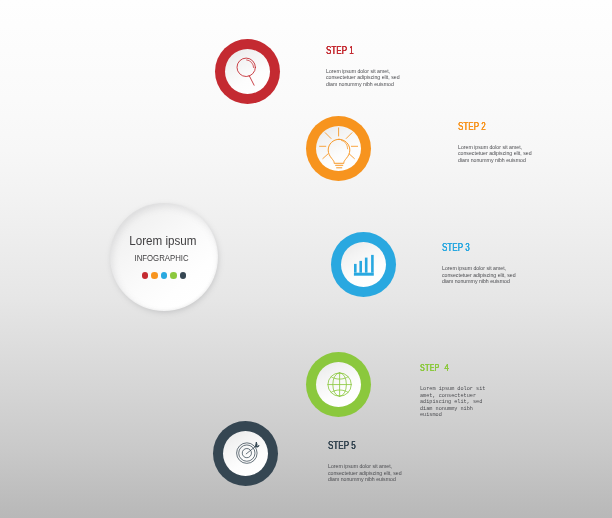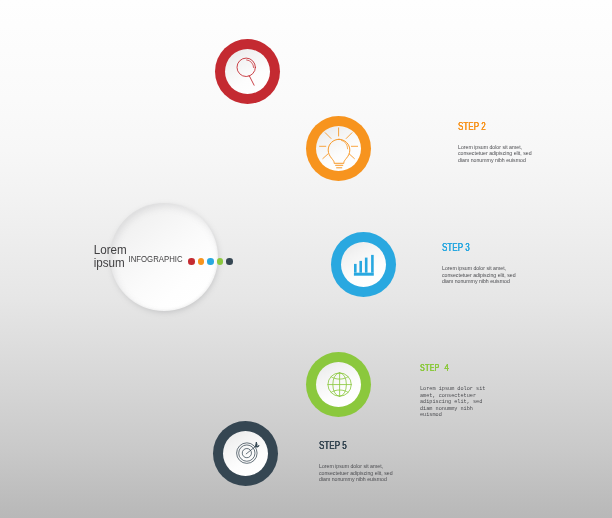--- a/index.html
+++ b/index.html
@@ -34,21 +34,21 @@
 
   
   #centerwrap{position:absolute;left:110px;top:203px;width:108px;height:108px;}
   #centershadow{position:absolute;left:1.5px;top:2.5px;width:106px;height:106px;border-radius:50%;
     background:#8f9093;filter:blur(3.2px);opacity:.42;}
   #center{position:absolute;left:0;top:0;width:108px;height:108px;border-radius:50%;
     background:
       linear-gradient(138deg,#ededed 0%,#f1f1f1 18%,#f6f6f6 36%,#fbfbfb 55%,#fefefe 72%,#ffffff 88%,#ffffff 100%);
     box-shadow: inset 2px 3.5px 7px 0px rgba(120,120,122,.17),
                 inset -1px -1.5px 2px rgba(0,0,0,.03);
-    display:flex;flex-direction:row;align-items:center;justify-content:center;
+    display:flex;flex-direction:column;align-items:center;justify-content:center;
     padding-bottom:0px;box-sizing:border-box;}
   #center .c-title{font-size:12px;color:#414042;line-height:13px;
       display:inline-block;transform:translateX(-0.8px) scaleX(.97);}
   #center .c-sub{font-size:8.5px;color:#414042;line-height:10px;margin-top:4.5px;
       display:inline-block;transform:translateX(-2.0px) scaleX(.915);}
   .dots{display:flex;margin-top:9.5px;}
   .dot{width:6.6px;height:6.6px;border-radius:50%;margin:0 1.45px;}
 </style>
 </head>
 <body>
@@ -60,20 +60,24 @@
     <div class="inner"></div>
     <svg viewBox="0 0 65 65">
       <g fill="none" stroke="#c42a31" stroke-width="0.88" stroke-linecap="round">
         <circle cx="31.2" cy="28.3" r="9.2"></circle>
         <line x1="34.1" y1="36.4" x2="39.1" y2="46.2"></line>
       </g>
       <g fill="none" stroke="#c42a31" stroke-width="0.8" stroke-linecap="round" opacity="0.92">
         <path d="M31.6 20.9 a7.6 7.6 0 0 1 7.0 7.6"></path>
       </g>
     </svg>
+  </div>
+  <div class="tb" style="left:326.4px;top:39.6px;">
+    <div class="ttl" style="color: rgb(196, 42, 49); text-shadow: rgb(196, 42, 49) 0.05px 0px 0px, rgb(196, 42, 49) -0.05px 0px 0px;">STEP 1</div>
+    <div class="bdy">Lorem ipsum dolor sit amet, consectetuer adipiscing elit, sed diam nonummy nibh euismod</div>
   </div>
 
   <div class="node" style="left:306px;top:116px;">
     <div class="ring" style="background:#f7941e;"></div>
     <div class="inner"></div>
     <svg viewBox="0 0 65 65">
       <g fill="none" stroke="#f7941e" stroke-width="0.95" stroke-linecap="round" stroke-linejoin="round">
         <path d="M33 23.3c-5.95 0-10.8 4.85-10.8 10.8 0 3.6 1.75 6.15 3.45 8.25 1.45 1.8 2.45 3.05 2.45 4.1v0.85h9.8v-0.85c0-1.05 1.0-2.3 2.45-4.1 1.7-2.1 3.45-4.65 3.45-8.25 0-5.95-4.85-10.8-10.8-10.8z"></path>
         <line x1="29.6" y1="49.3" x2="36.8" y2="49.3"></line>
         <line x1="30.6" y1="51.8" x2="35.8" y2="51.8"></line>
@@ -143,21 +147,21 @@
         <circle cx="33.85" cy="32.1" r="8.15"></circle>
         <circle cx="33.85" cy="32.1" r="4.6"></circle>
         <line x1="32.9" y1="33.1" x2="42.3" y2="25.6"></line>
       </g>
       <g fill="#354652" stroke="#354652">
         <path d="M42.5 25.6 L43.35 21.0 L44.05 23.9 Z"></path>
         <path d="M42.5 25.6 L46.2 24.7 L44.1 26.15 Z"></path>
       </g>
     </svg>
   </div>
-  <div class="tb" style="left:319px;top:434.9px;">
+  <div class="tb" style="left:328px;top:434.9px;">
     <div class="ttl" style="color: rgb(53, 70, 82); text-shadow: rgb(53, 70, 82) 0.05px 0px 0px, rgb(53, 70, 82) -0.05px 0px 0px;">STEP 5</div>
     <div class="bdy">Lorem ipsum dolor sit amet, consectetuer adipiscing elit, sed diam nonummy nibh euismod</div>
   </div>
 
   <div id="centerwrap">
     <div id="centershadow"></div>
     <div id="center">
       <div class="c-title">Lorem ipsum</div>
       <div class="c-sub">INFOGRAPHIC</div>
       <div class="dots" id="dots">

